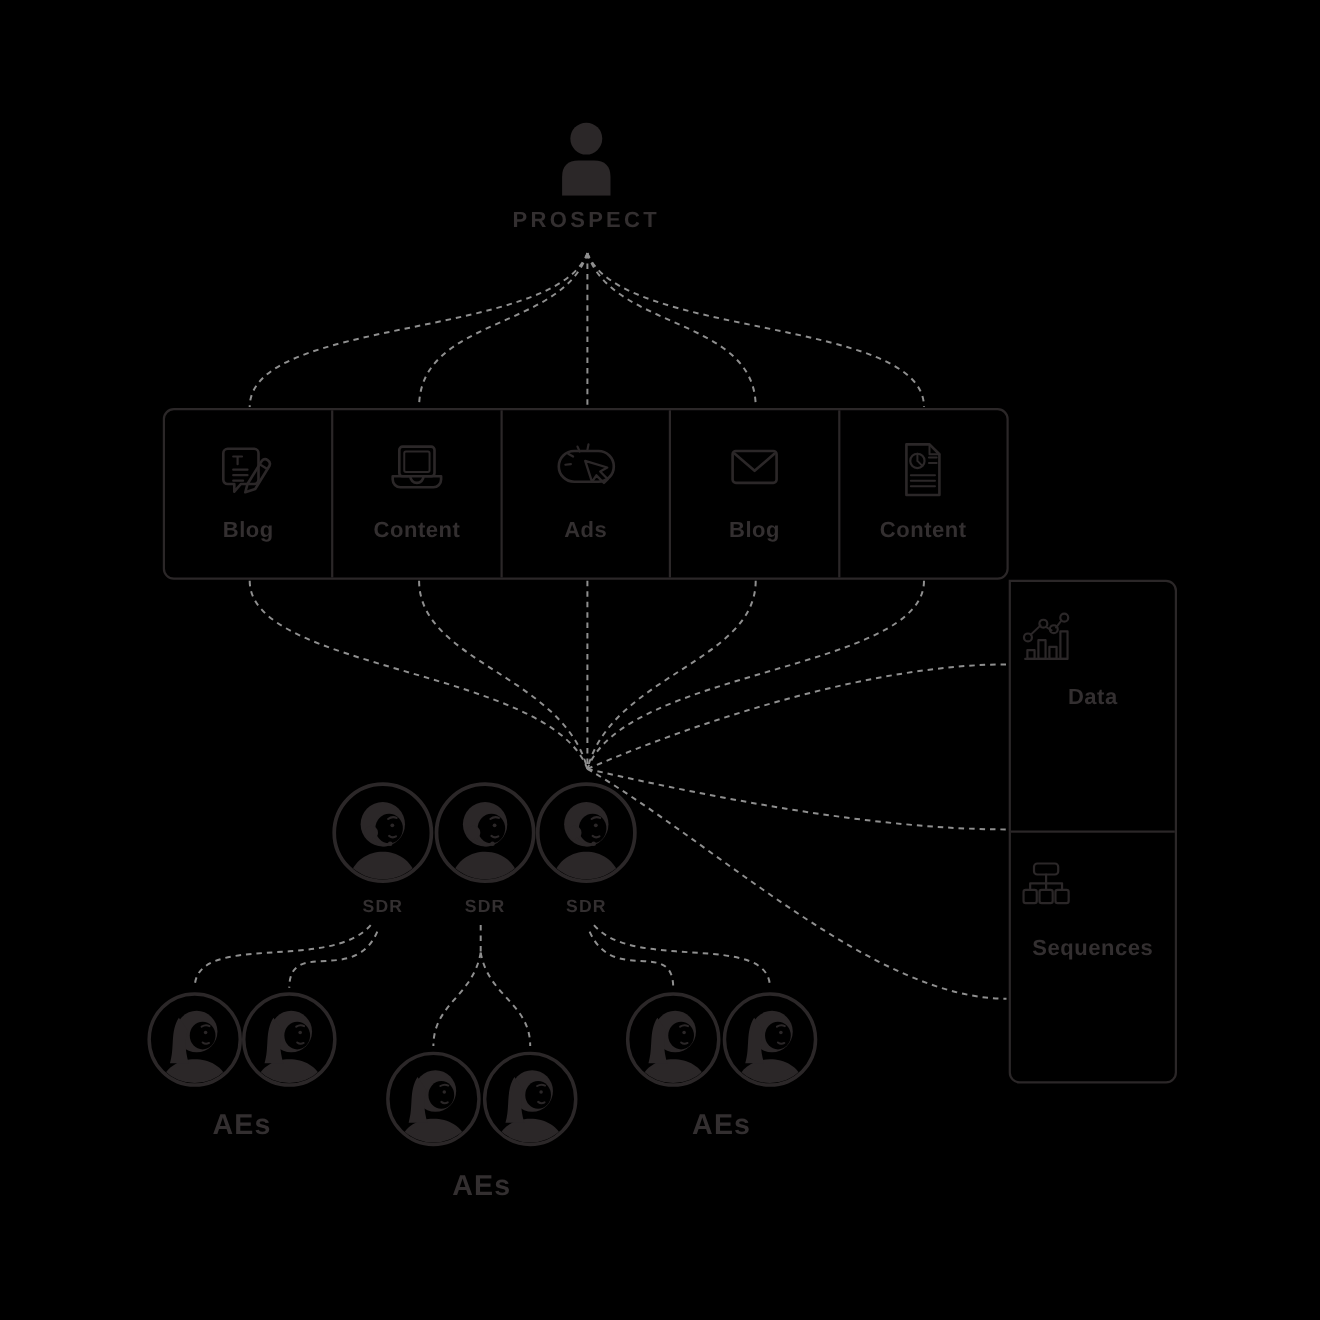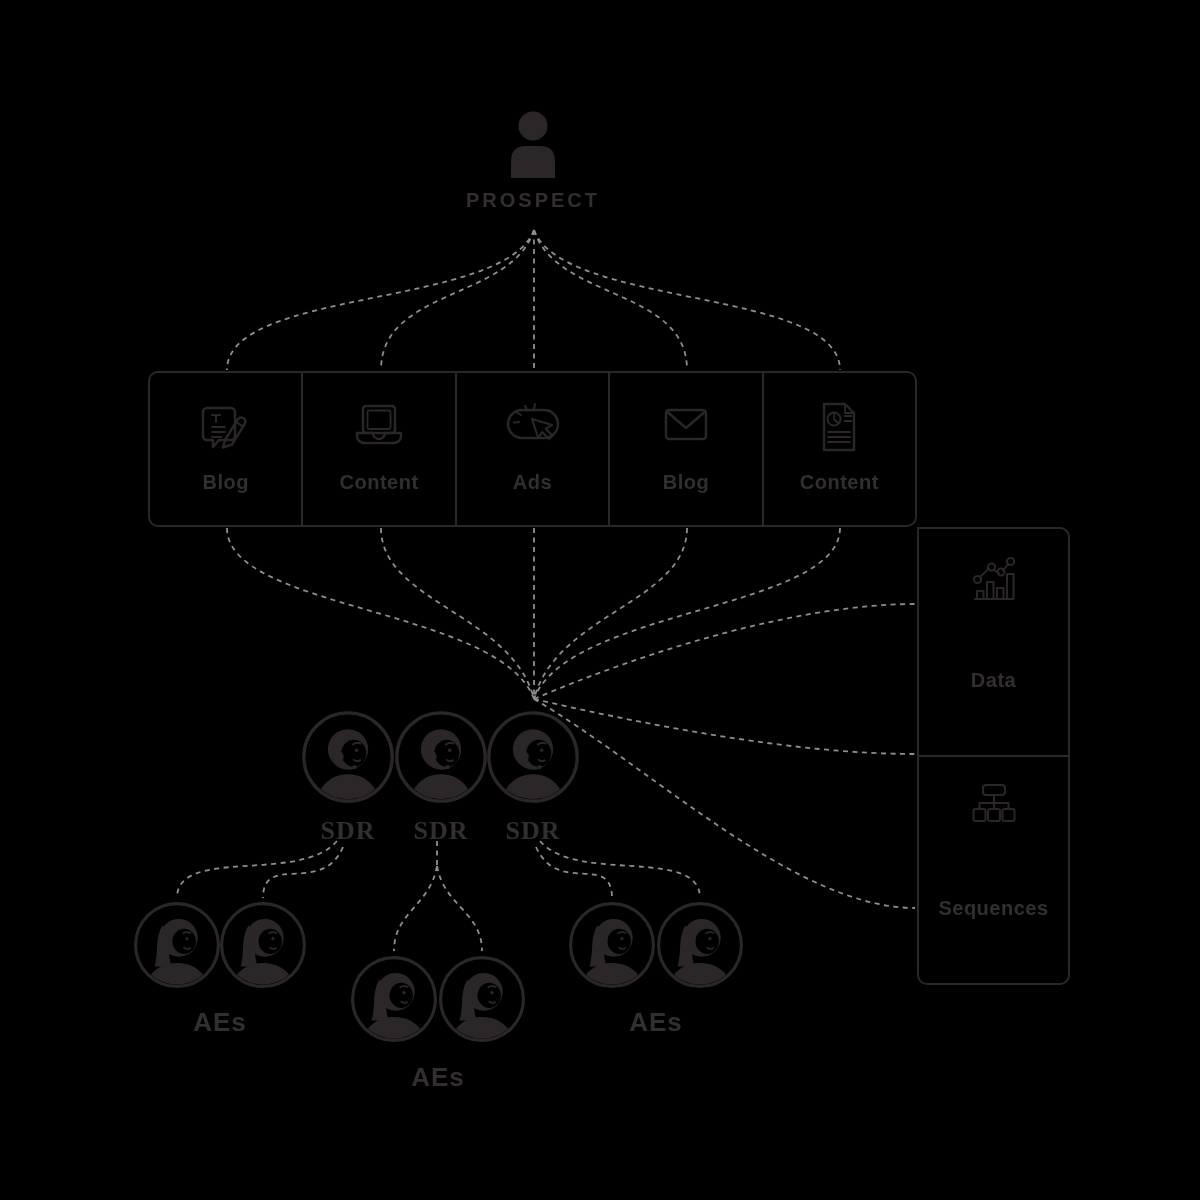--- a/index.html
+++ b/index.html
@@ -26,25 +26,25 @@
     border:2px solid var(--ink);border-radius:10px;display:flex;box-sizing:border-box;z-index:2;
   }
   .channel-cell{flex:1;display:flex;flex-direction:column;align-items:center;box-sizing:border-box;}
   .channel-cell + .channel-cell{border-left:2px solid var(--ink);}
   .channel-cell svg{margin-top:22px;}
   .cell-label{font-size:20px;letter-spacing:.5px;margin-top:12px;}
   .tools-col{
     position:absolute;left:917px;top:527px;width:153px;height:458px;
     border:2px solid var(--ink);border-radius:0 10px 10px 10px;display:flex;flex-direction:column;box-sizing:border-box;z-index:2;
   }
-  .tool-cell{flex:1;display:flex;flex-direction:column;align-items:center;box-sizing:border-box;gap:46px;}
+  .tool-cell{flex:1;display:flex;flex-direction:column;box-sizing:border-box;}
   .tool-cell + .tool-cell{border-top:2px solid var(--ink);}
   .tool-cell svg{margin-top:18px;}
   .avatar{position:absolute;z-index:3;}
-  .sdr-label{position:absolute;width:96px;font-size:26px;letter-spacing:1px;z-index:3;font-family:Liberation Serif, serif;}
+  .sdr-label{position:absolute;width:96px;font-size:16px;letter-spacing:1px;z-index:3;}
   .ae-label{position:absolute;width:200px;font-size:26px;letter-spacing:1px;z-index:3;}
 </style>
 </head>
 <body>
 
 <div class="stage">
 
   <svg width="0" height="0" style="position:absolute" aria-hidden="true">
     <defs>
       <clipPath id="avclip">

